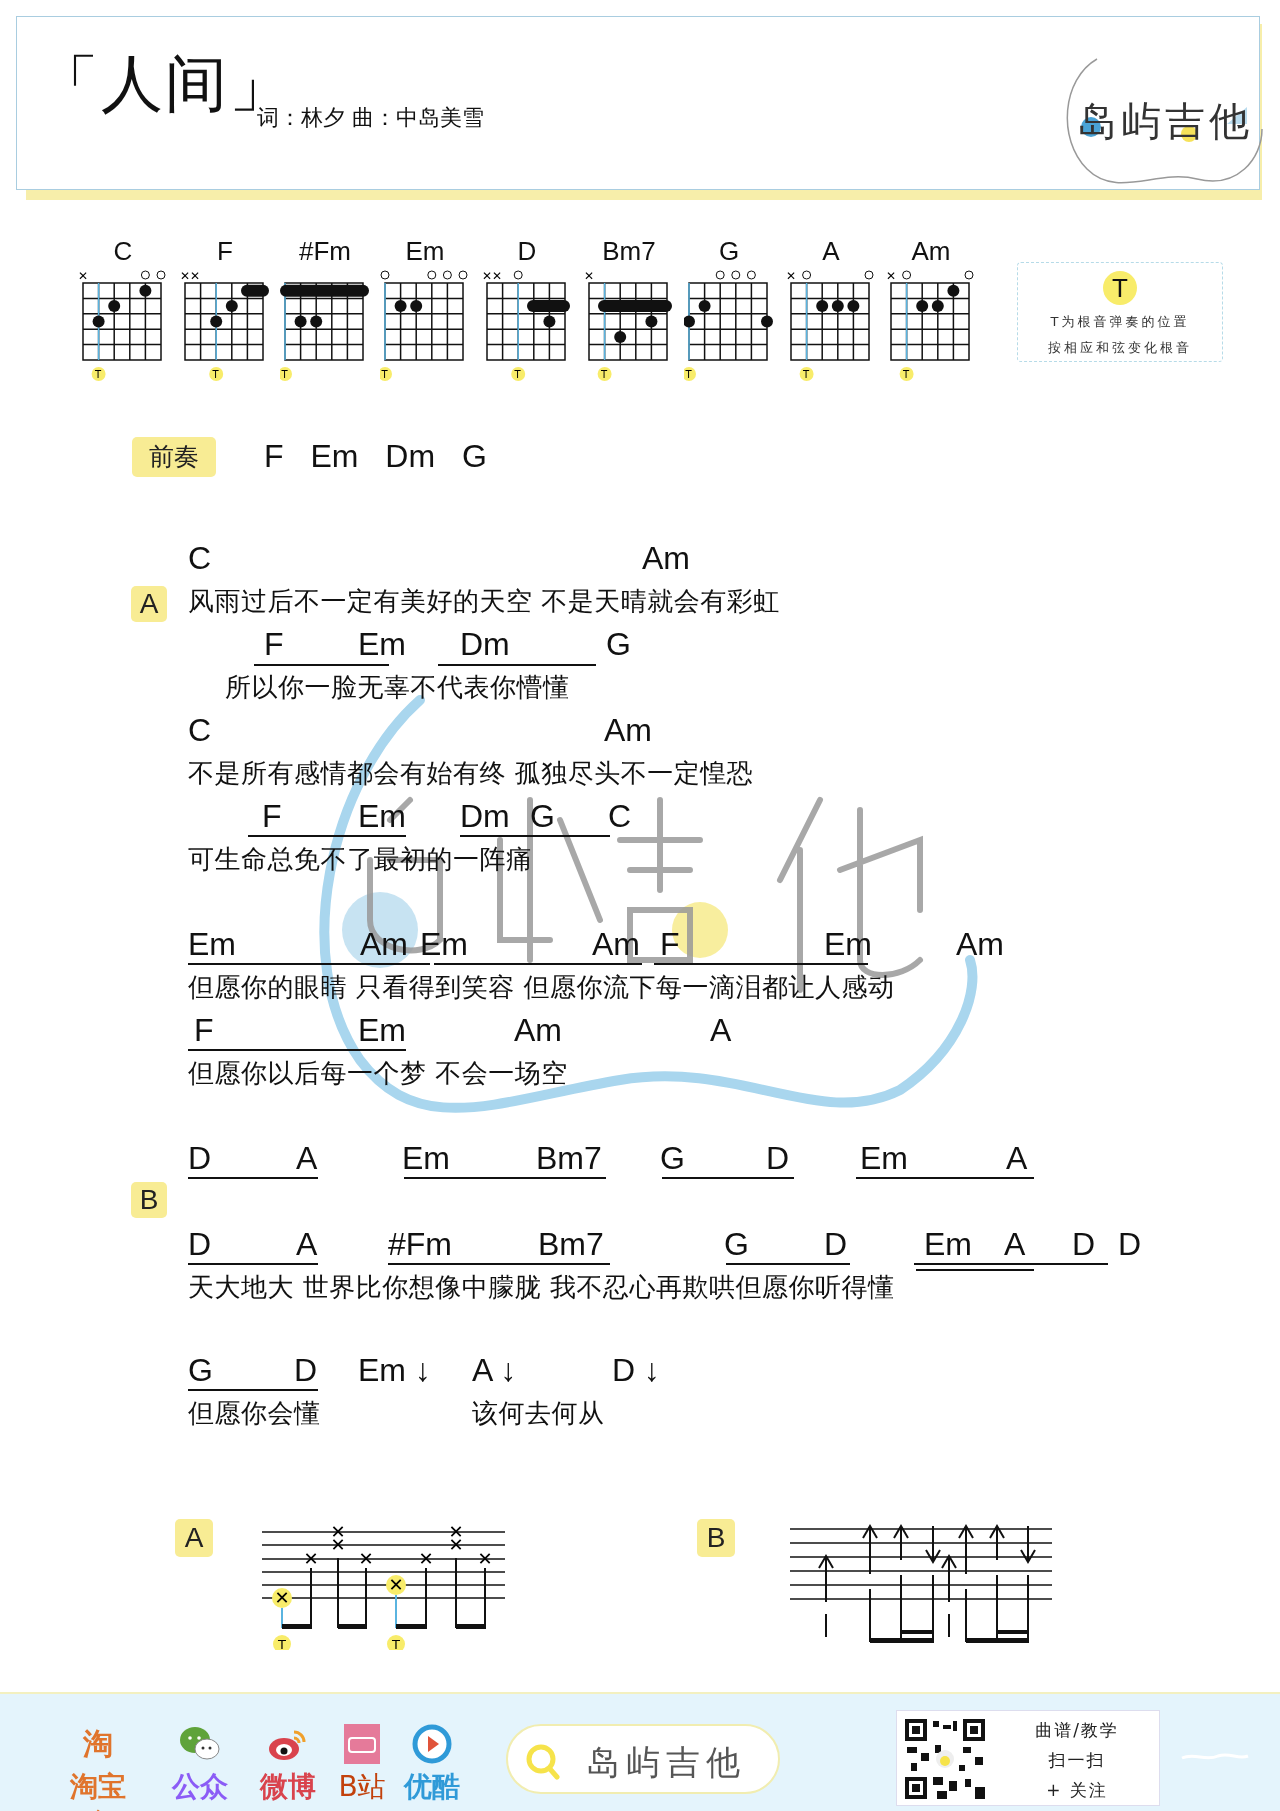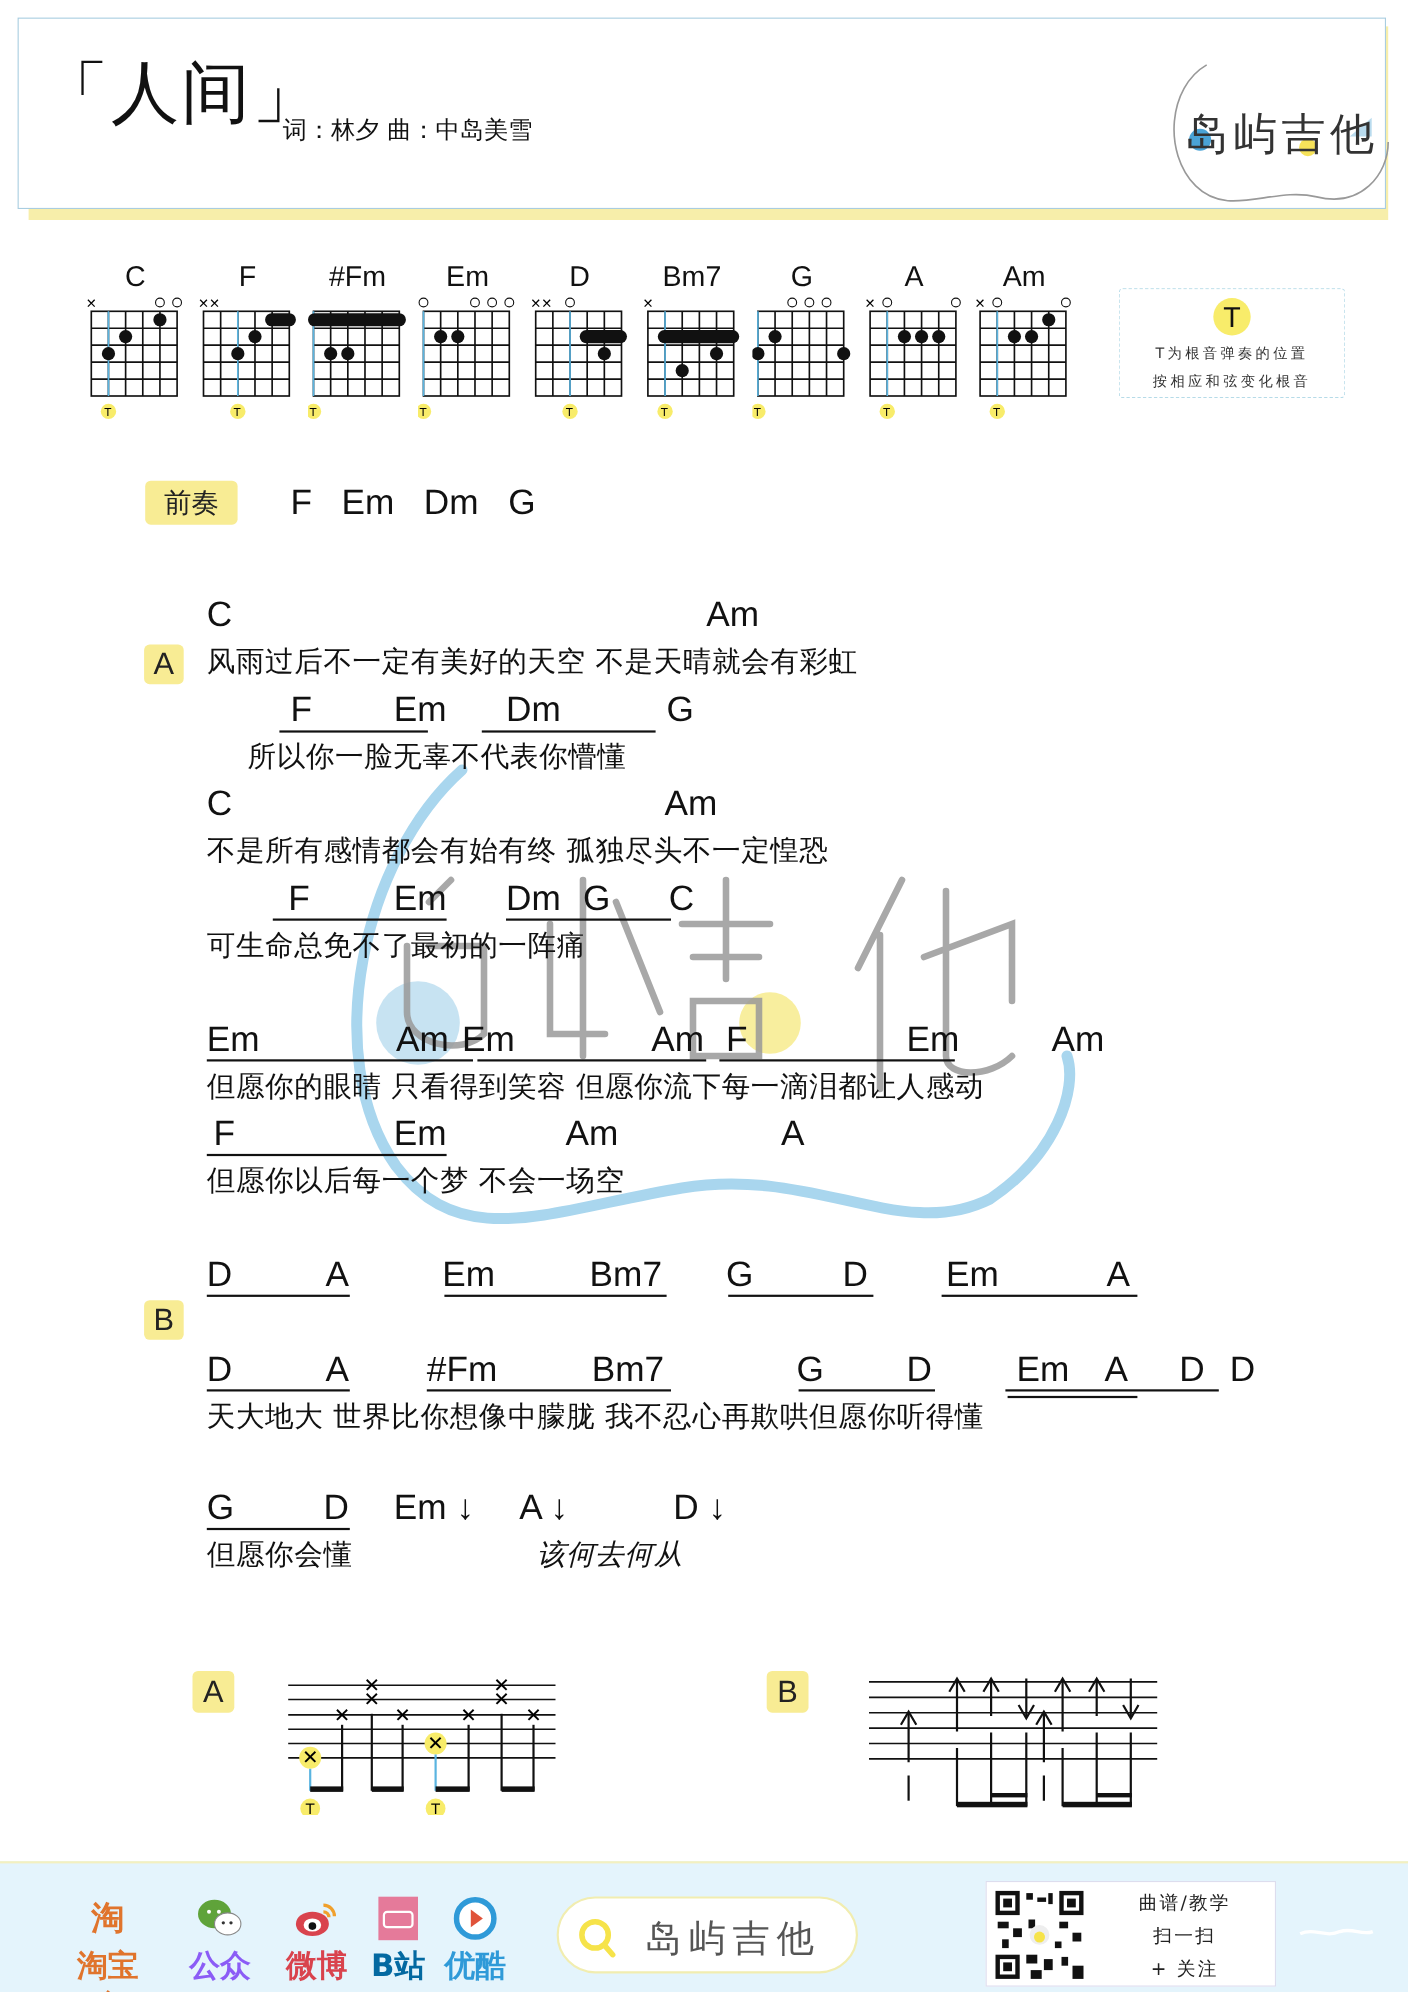--- a/index.html
+++ b/index.html
@@ -418,21 +418,21 @@
 
   <div class="chord-row" style="left:188px; top:1352px;">
     <span style="left:0">G</span>
     <span style="left:106px">D</span>
     <span style="left:170px">Em ↓</span>
     <span style="left:284px">A ↓</span>
     <span style="left:424px">D ↓</span>
   </div>
   <div class="uline" style="left:188px; top:1389px; width:130px;"></div>
   <div class="lyric" style="left:188px; top:1396px;">但愿你会懂</div>
-  <div class="lyric" style="left:488px; top:1396px;font-style:italic;">该何去何从</div>
+  <div class="lyric" style="left:472px; top:1396px;">该何去何从</div>
 
   <div class="tag pat-tag" style="left:175px; top:1519px;">A</div>
   <svg class="pattern" style="left:260px; top:1500px;" width="250" height="150" viewBox="0 0 250 150">
     <g stroke="#111" stroke-width="1.5">
       <line x1="2" y1="32" x2="245" y2="32"></line>
         <line x1="2" y1="45" x2="245" y2="45"></line>
         <line x1="2" y1="59" x2="245" y2="59"></line>
       <line x1="2" y1="72" x2="245" y2="72"></line>
         <line x1="2" y1="85" x2="245" y2="85"></line>
         <line x1="2" y1="98" x2="245" y2="98"></line>
@@ -552,21 +552,21 @@
     </div>
     <div class="lbl" style="color:#d9434d">微博</div>
   </div>
   <div class="social" style="left:324px">
     <div class="ico">
       <svg width="40" height="40" viewBox="0 0 40 40">
         <rect x="2" y="0" width="36" height="40" fill="#e57a9a"></rect>
           <rect x="7" y="14" width="26" height="14" rx="3" fill="none" stroke="#fff" stroke-width="2"></rect>
       </svg>
     </div>
-    <div class="lbl" style="color:#0369a1; font-weight:bold">B站</div>
+    <div class="lbl" style="color:#c2410c; font-weight:normal">B站</div>
   </div>
   <div class="social" style="left:394px">
     <div class="ico">
       <svg width="40" height="40" viewBox="0 0 40 40">
         <circle cx="20" cy="20" r="17" fill="#fff" stroke="#2f9ad8" stroke-width="5"></circle>
           <path d="M16 12 L27 20 L16 28 Z" fill="#e0533a"></path>
       </svg>
     </div>
     <div class="lbl" style="color:#2f9ad8">优酷</div>
   </div>

